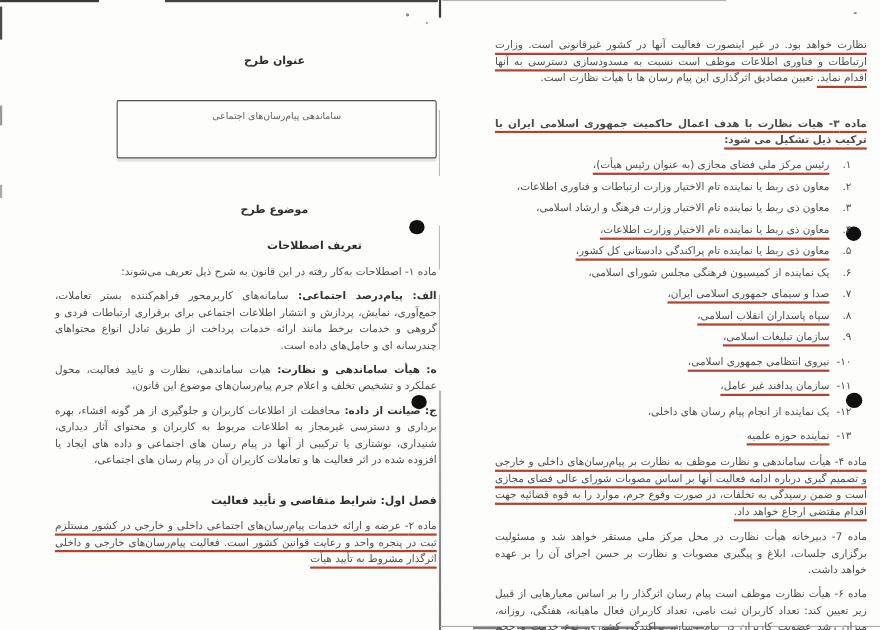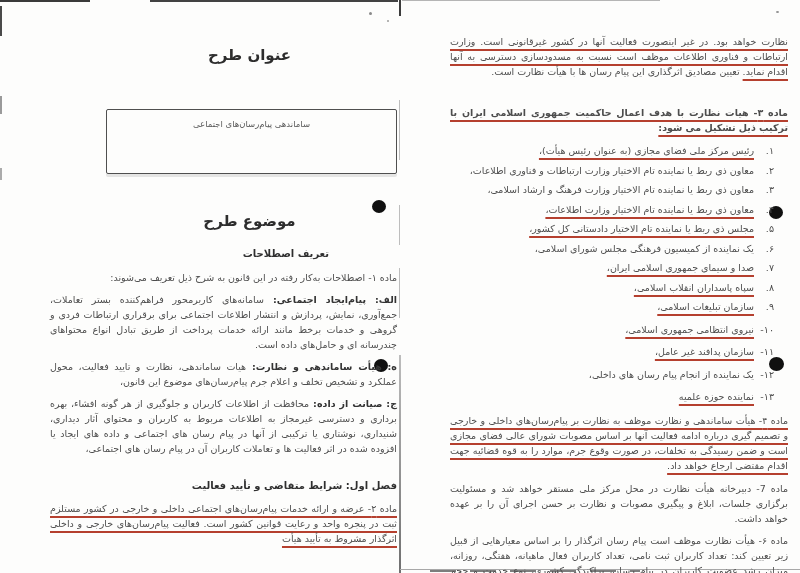--- a/index.html
+++ b/index.html
@@ -9,32 +9,32 @@
     font-family:"DejaVu Sans",sans-serif;
   }
   
   .page{
     position:absolute;top:0;direction:rtl;color:#4d4d4d;
     font-size:9.5px;line-height:15px;text-align:justify;
   }
   .page-left{right:403px;width:347px;}
   .page-right{left:450px;width:338px;}
   p{margin:0;text-align:justify;text-align-last:right;}
-  .h-center{font-weight:bold;color:#2d2d2d;font-size:15px;width:295px;text-align:center;text-align-last:center;}
+  .h-center{font-weight:bold;color:#2d2d2d;font-size:10px;width:295px;text-align:center;text-align-last:center;}
   .h-sub{font-weight:bold;color:#2f2f2f;font-size:10px;}
   b{color:#333;}
   .redline{
     text-decoration:underline;
     text-decoration-color:#b5402f;
     text-decoration-thickness:1.5px;
     text-underline-offset:4px;
   }
   .title-box{
     border:1px solid #4f4f4f;border-radius:2px;
-    width:291px;height:65px;margin-top:46px;
+    width:291px;height:53px;margin-top:28px;
     text-align:center;padding-top:7px;box-sizing:border-box;
     color:#5a5a5a;font-size:8.5px;
     box-shadow:0 3px 0 rgba(120,120,120,0.18);
   }
   .member{display:flex;margin-top:4.5px;}
   .member .num{width:20px;flex:none;color:#4d4d4d;}
   .member .mtxt{flex:1;}
   .member.gap{margin-top:7.5px;}
   
   .art{position:absolute;pointer-events:none;}
@@ -76,21 +76,21 @@
       <span>ساماندهی پیام‌رسان‌های اجتماعی</span>
     </div>
 
     <div class="h-center" style="margin-top:40px;">موضوع طرح</div>
 
     <div class="h-sub" style="margin-top:17px;margin-right:68px;">تعریف اصطلاحات</div>
 
     <p style="margin-top:9px;">ماده ۱- اصطلاحات به‌کار رفته در این قانون به شرح ذیل تعریف می‌شوند:</p>
 
     <div id="defs-list">
-        <p style="margin-top: 7px;"><b>الف: پیام‌ایجاد اجتماعی: </b><span>سامانه‌های کاربرمحور فراهم‌کننده بستر تعاملات، جمع‌آوری، نمایش، پردازش و انتشار اطلاعات اجتماعی برای برقراری ارتباطات فردی و گروهی و خدمات برخط مانند ارائه خدمات پرداخت از طریق تبادل انواع محتواهای چندرسانه ای و حامل‌های داده است.</span></p>
+        <p style="margin-top: 7px;"><b>الف: پیام‌درصد اجتماعی: </b><span>سامانه‌های کاربرمحور فراهم‌کننده بستر تعاملات، جمع‌آوری، نمایش، پردازش و انتشار اطلاعات اجتماعی برای برقراری ارتباطات فردی و گروهی و خدمات برخط مانند ارائه خدمات پرداخت از طریق تبادل انواع محتواهای چندرسانه ای و حامل‌های داده است.</span></p>
         <p style="margin-top: 7px;"><b>ه: هیأت ساماندهی و نظارت: </b><span>هیات ساماندهی، نظارت و تایید فعالیت، محول عملکرد و تشخیص تخلف و اعلام جرم پیام‌رسان‌های موضوع این قانون،</span></p>
         <p style="margin-top: 7px;"><b>ج: صیانت از داده: </b><span>محافظت از اطلاعات کاربران و جلوگیری از هر گونه افشاء، بهره برداری و دسترسی غیرمجاز به اطلاعات مربوط به کاربران و محتوای آثار دیداری، شنیداری، نوشتاری یا ترکیبی از آنها در پیام رسان های اجتماعی و داده های ایجاد یا افزوده شده در اثر فعالیت ها و تعاملات کاربران آن در پیام رسان های اجتماعی،</span></p>
       </div>
 
     <div class="h-sub" style="margin-top:22px;">فصل اول: شرایط متقاضی و تأیید فعالیت</div>
 
     <p style="margin-top:8px;"><span class="redline">ماده ۲- عرضه و ارائه خدمات پیام‌رسان‌های اجتماعی داخلی و خارجی در کشور مستلزم ثبت در پنجره واحد و رعایت قوانین کشور است. فعالیت پیام‌رسان‌های خارجی و داخلی اثرگذار مشروط به تأیید هیأت</span><span></span></p>
   </section>
 
   <section class="page page-right">
@@ -110,21 +110,21 @@
         <div class="member">
           <span class="num">۳.</span>
           <span class="mtxt">معاون ذی ربط یا نماینده تام الاختیار وزارت فرهنگ و ارشاد اسلامی،</span>
         </div>
         <div class="member">
           <span class="num">۴.</span>
           <span class="mtxt redline">معاون ذی ربط یا نماینده تام الاختیار وزارت اطلاعات،</span>
         </div>
         <div class="member">
           <span class="num">۵.</span>
-          <span class="mtxt redline">مجلس ذی ربط یا نماینده تام الاختیار دادستانی کل کشور،</span>
+          <span class="mtxt redline">معاون ذی ربط یا نماینده تام پراکندگی دادستانی کل کشور،</span>
         </div>
         <div class="member">
           <span class="num">۶.</span>
           <span class="mtxt">یک نماینده از کمیسیون فرهنگی مجلس شورای اسلامی،</span>
         </div>
         <div class="member">
           <span class="num">۷.</span>
           <span class="mtxt redline">صدا و سیمای جمهوری اسلامی ایران،</span>
         </div>
         <div class="member">

